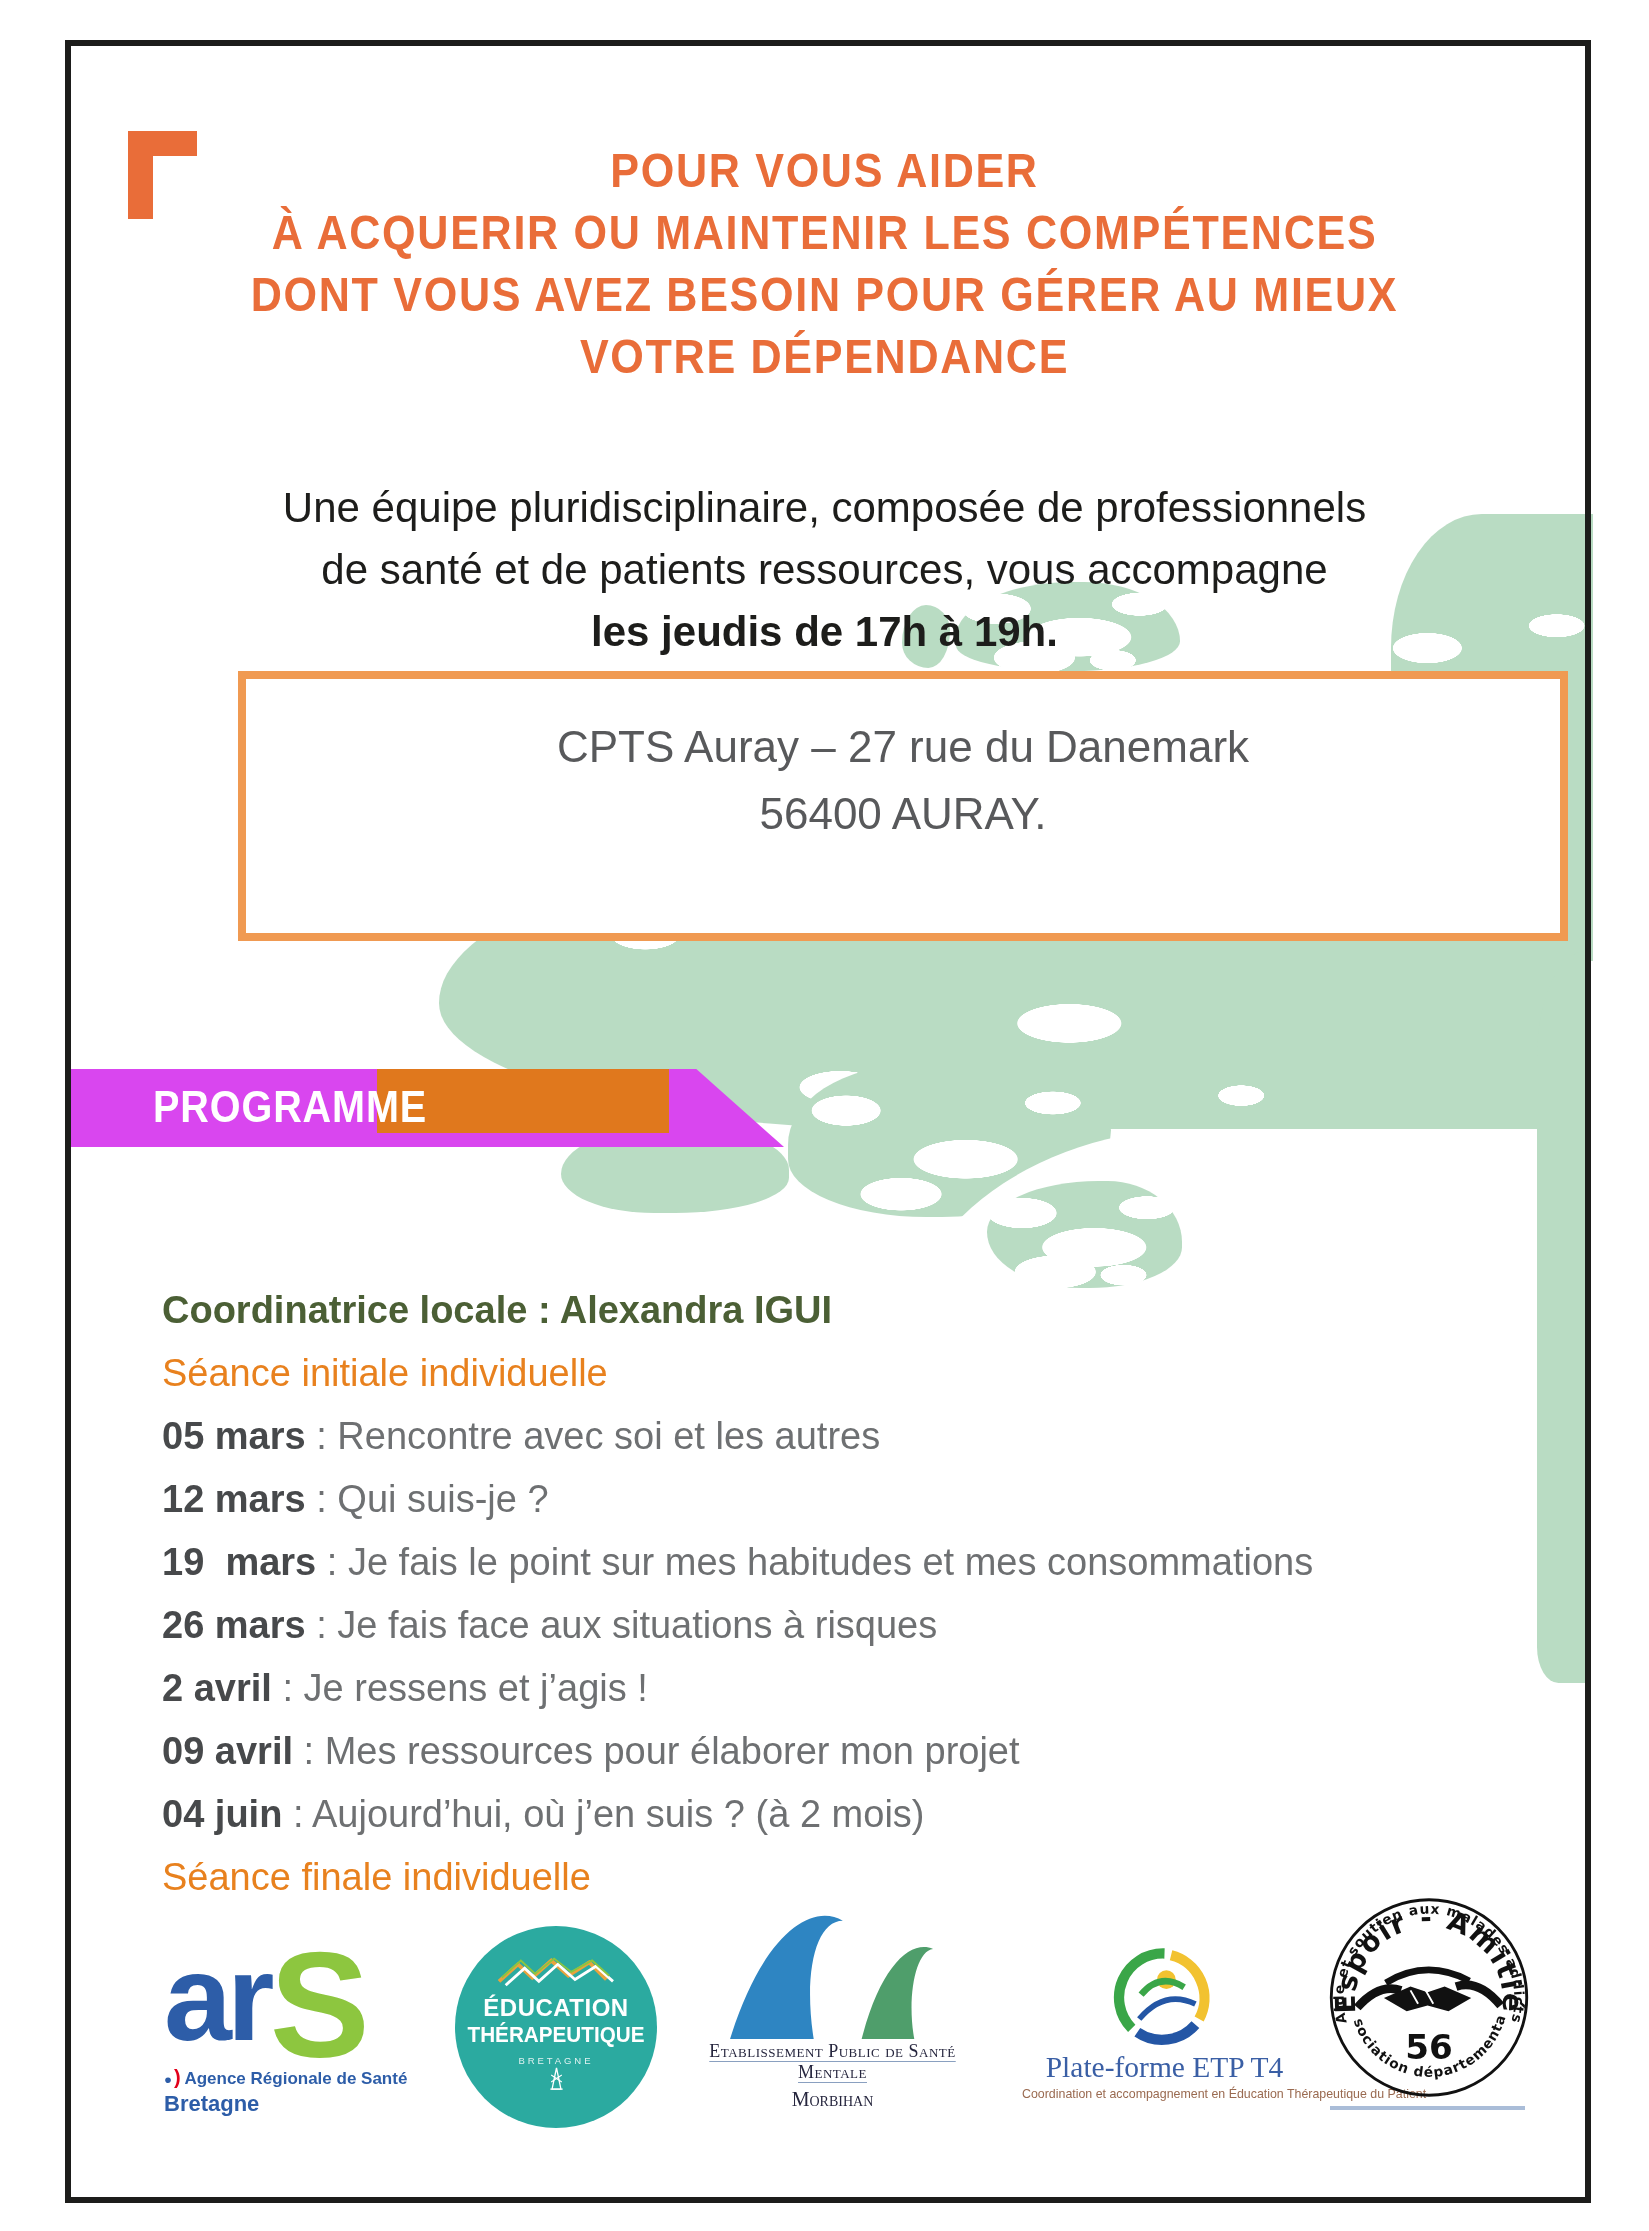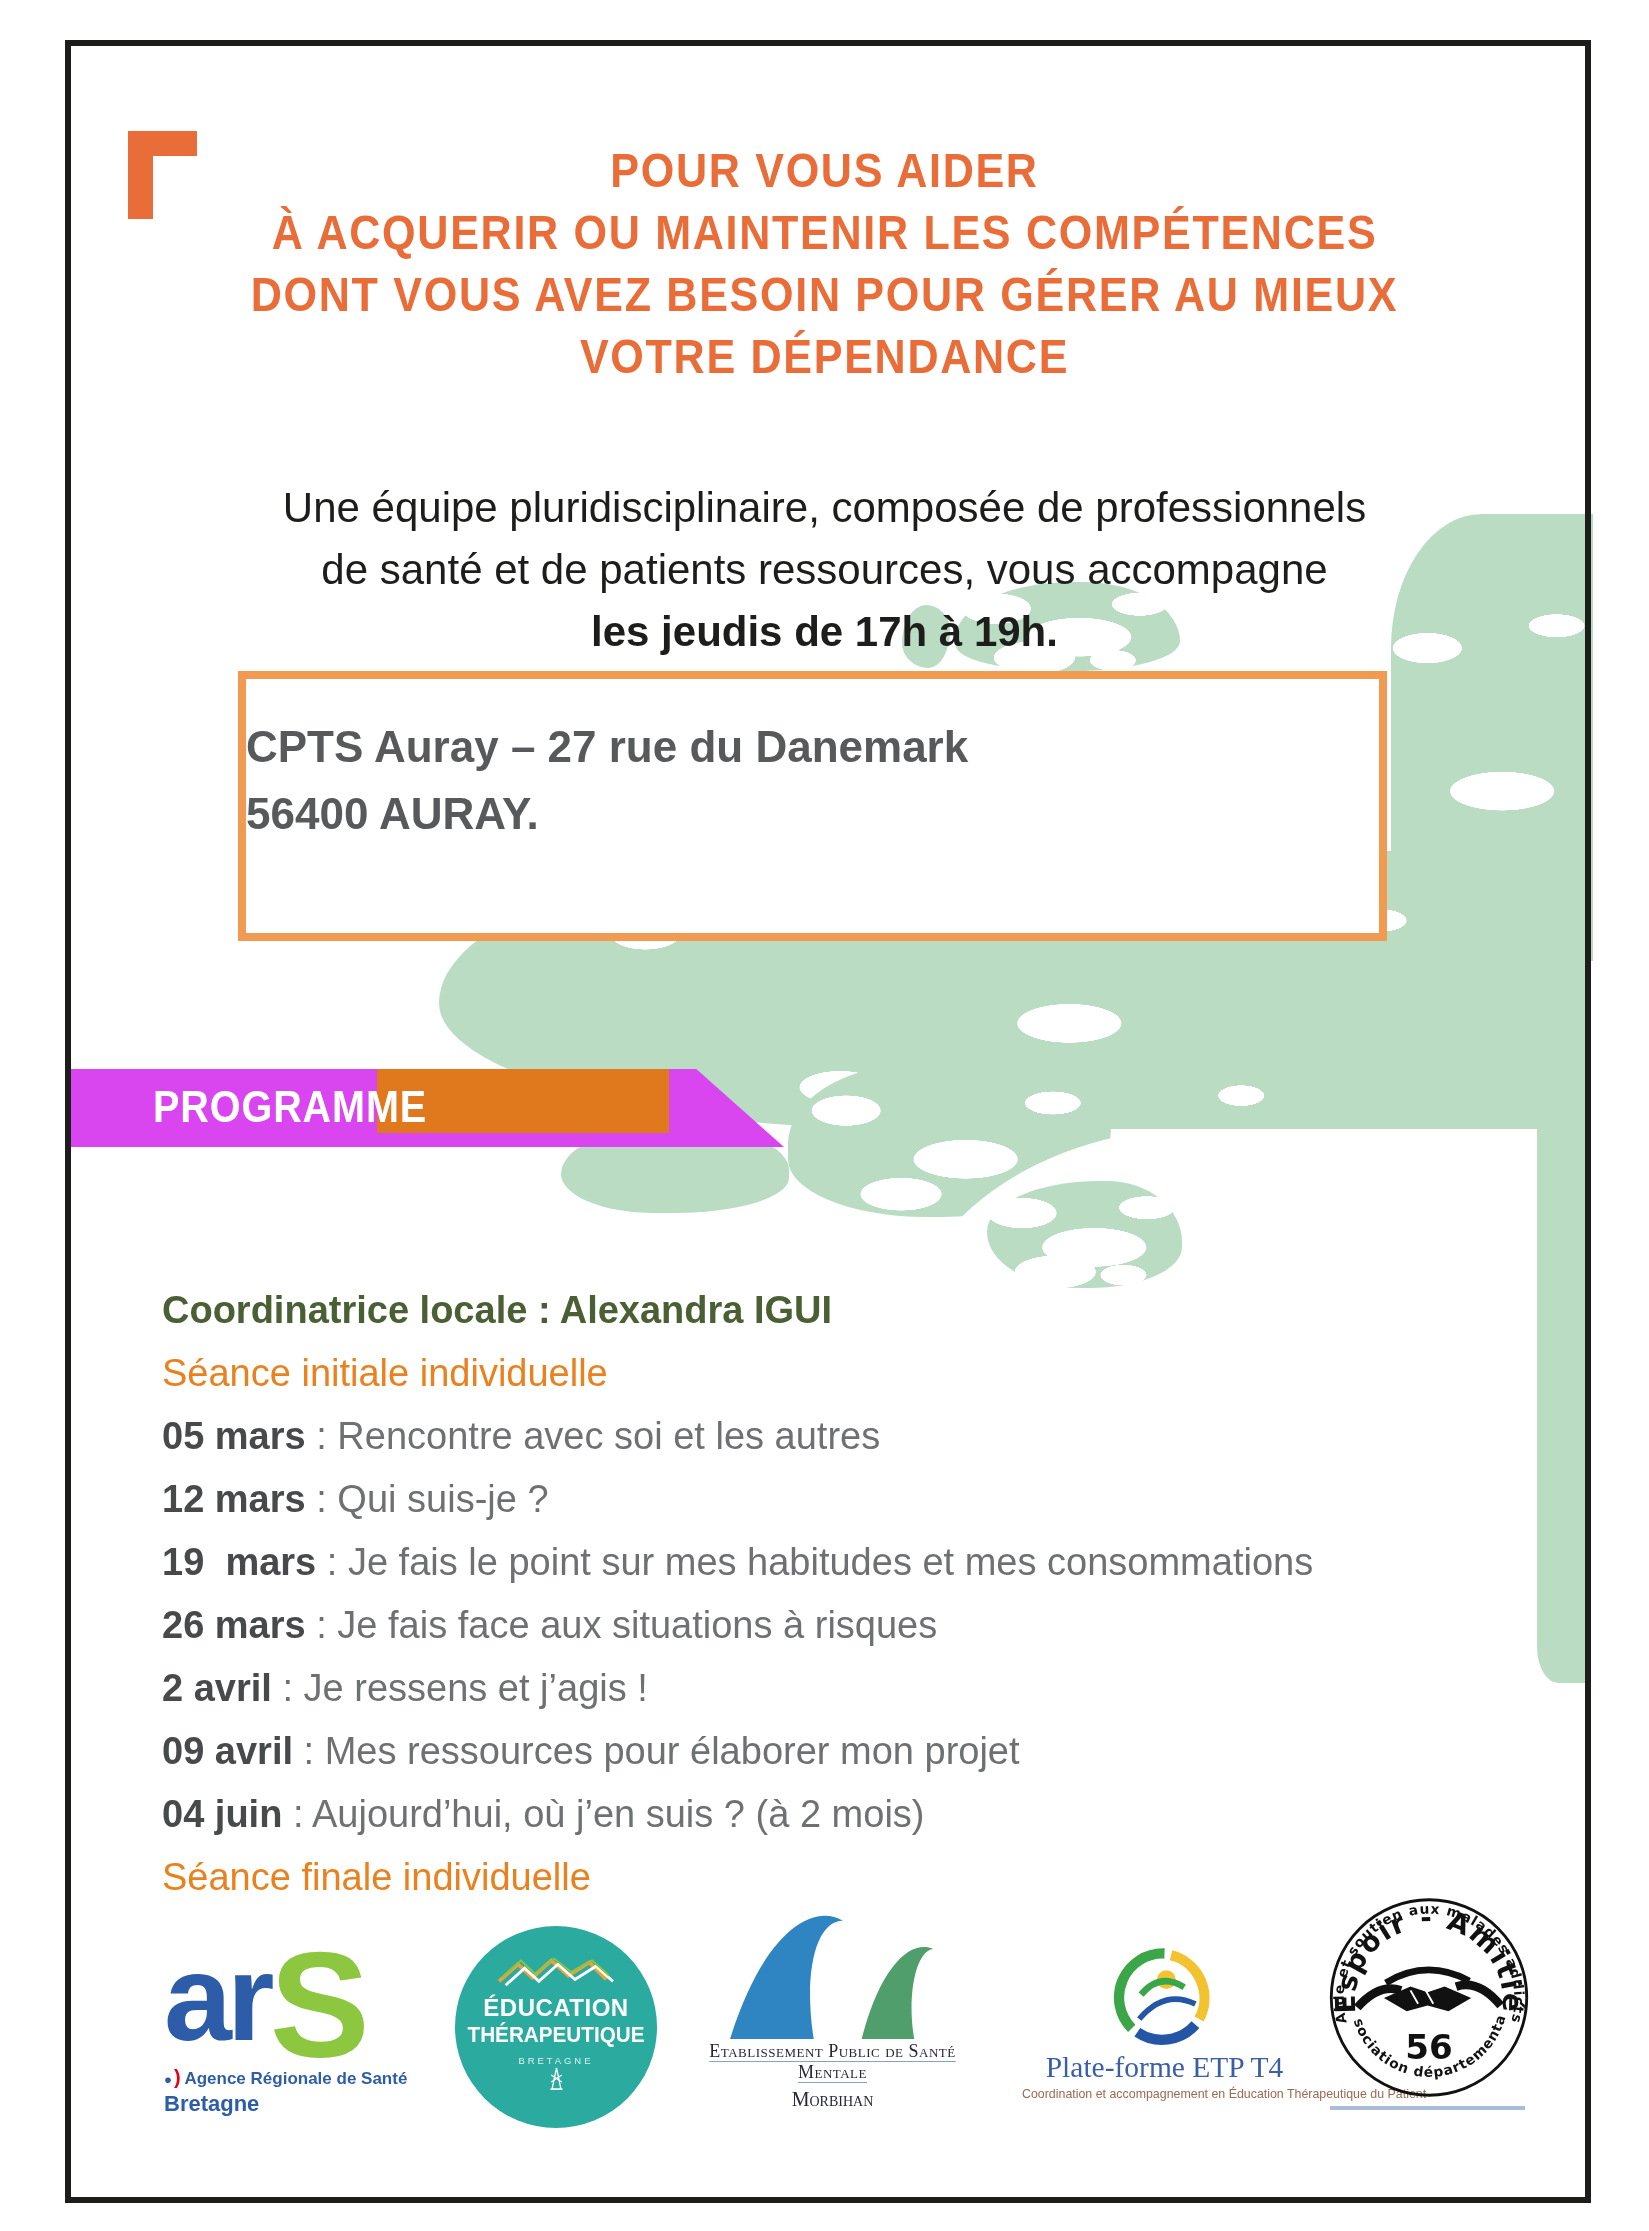--- a/index.html
+++ b/index.html
@@ -30,23 +30,23 @@
   .bracket{position:absolute;left:128px;top:131px;width:44px;height:63px;
            border-top:25px solid #e96d39;border-left:25px solid #e96d39;z-index:2;}
 
   .title{position:absolute;left:0;top:139px;width:1649px;text-align:center;color:#e96d39;
          font-weight:bold;font-size:49px;line-height:62px;letter-spacing:1.9px;
          transform:scaleX(.88);z-index:2;}
   .intro{position:absolute;left:0;top:439px;width:1649px;text-align:center;color:#1d1d1b;
          font-size:42px;line-height:62px;z-index:2;margin-top:38px;}
   .intro .b{font-weight:bold;}
 
-  .addr{position:absolute;left:238px;top:671px;width:1149px;height:270px;box-sizing:border-box;
-        border:8.6px solid #f09a52;background:#fff;z-index:2;text-align:left;color:#58595b;
-        font-weight:bold;font-size:44px;line-height:67px;padding-top:34px;}
+  .addr{position:absolute;left:238px;top:671px;width:1330px;height:270px;box-sizing:border-box;
+        border:8.6px solid #f09a52;background:#fff;z-index:2;text-align:center;color:#58595b;
+        font-weight:normal;font-size:44px;line-height:67px;padding-top:34px;}
   .addr sup{font-size:25px;}
 
   .banner{position:absolute;left:71px;top:1069px;width:713px;height:78px;background:#d946ef;
           z-index:3;clip-path:polygon(0 0,87.7% 0,100% 100%,0 100%);}
   .banner-accent{position:absolute;left:306px;top:-2.9px;width:292px;height:67px;background:#e0781d;}
   .banner-label{position:absolute;left:82px;top:0;line-height:76px;color:#fff;font-size:45px;
           font-weight:bold;letter-spacing:1px;transform:scaleX(.88);transform-origin:left center;}
 
   .program{position:absolute;left:162px;top:1279px;width:1408px;font-size:38px;line-height:63px;z-index:2;}
   .coord{color:#4b5f35;font-weight:bold;}

